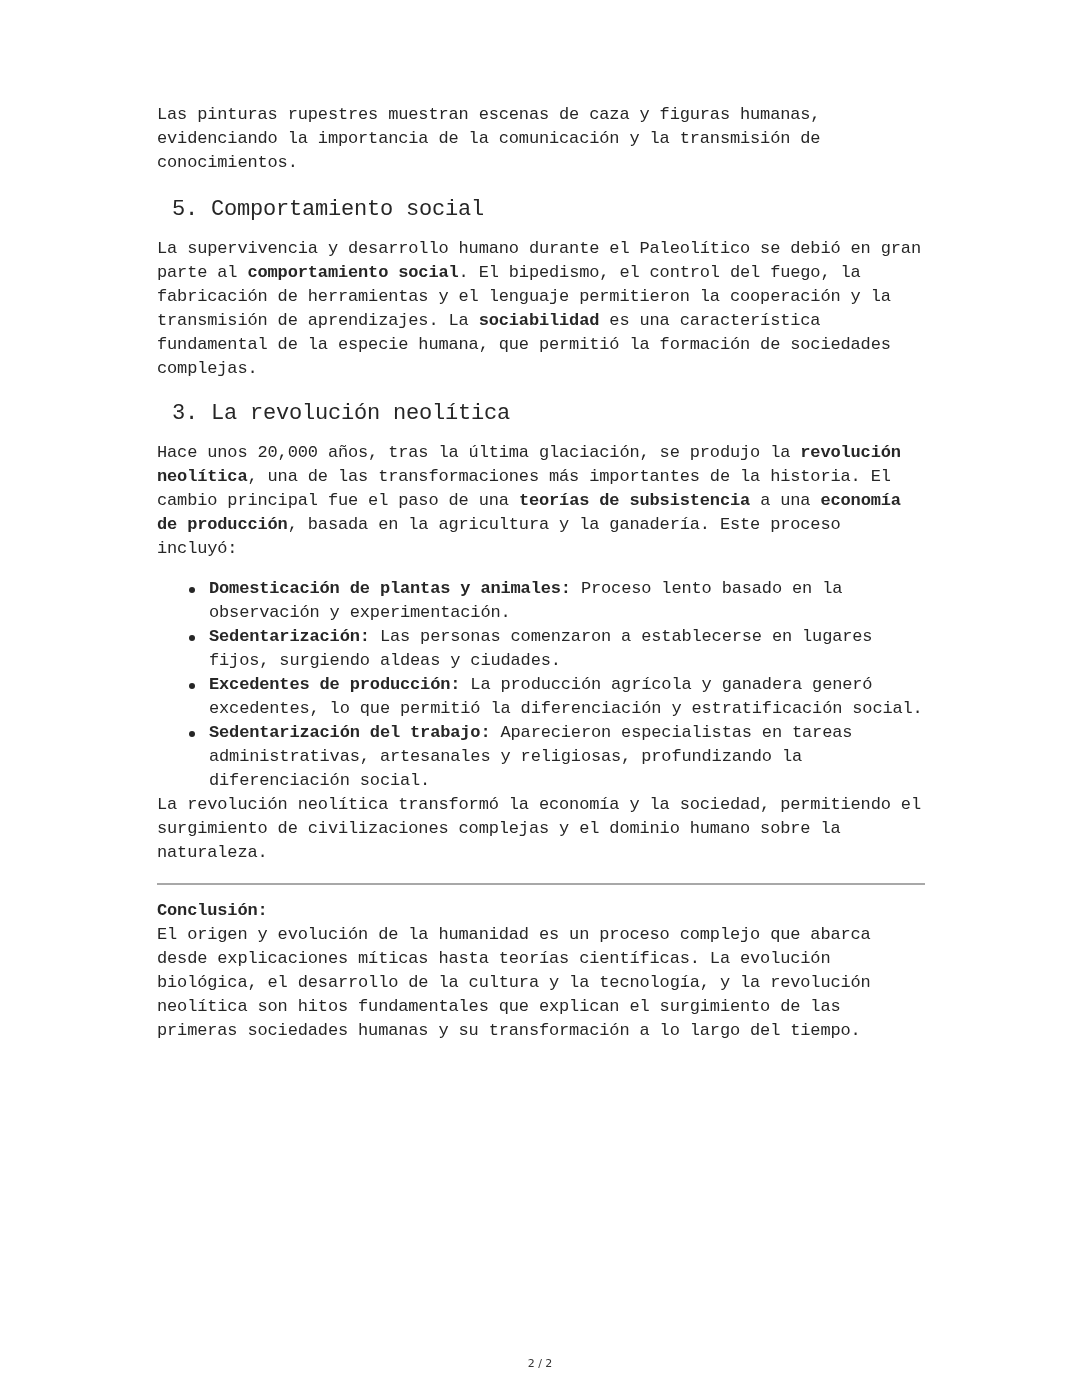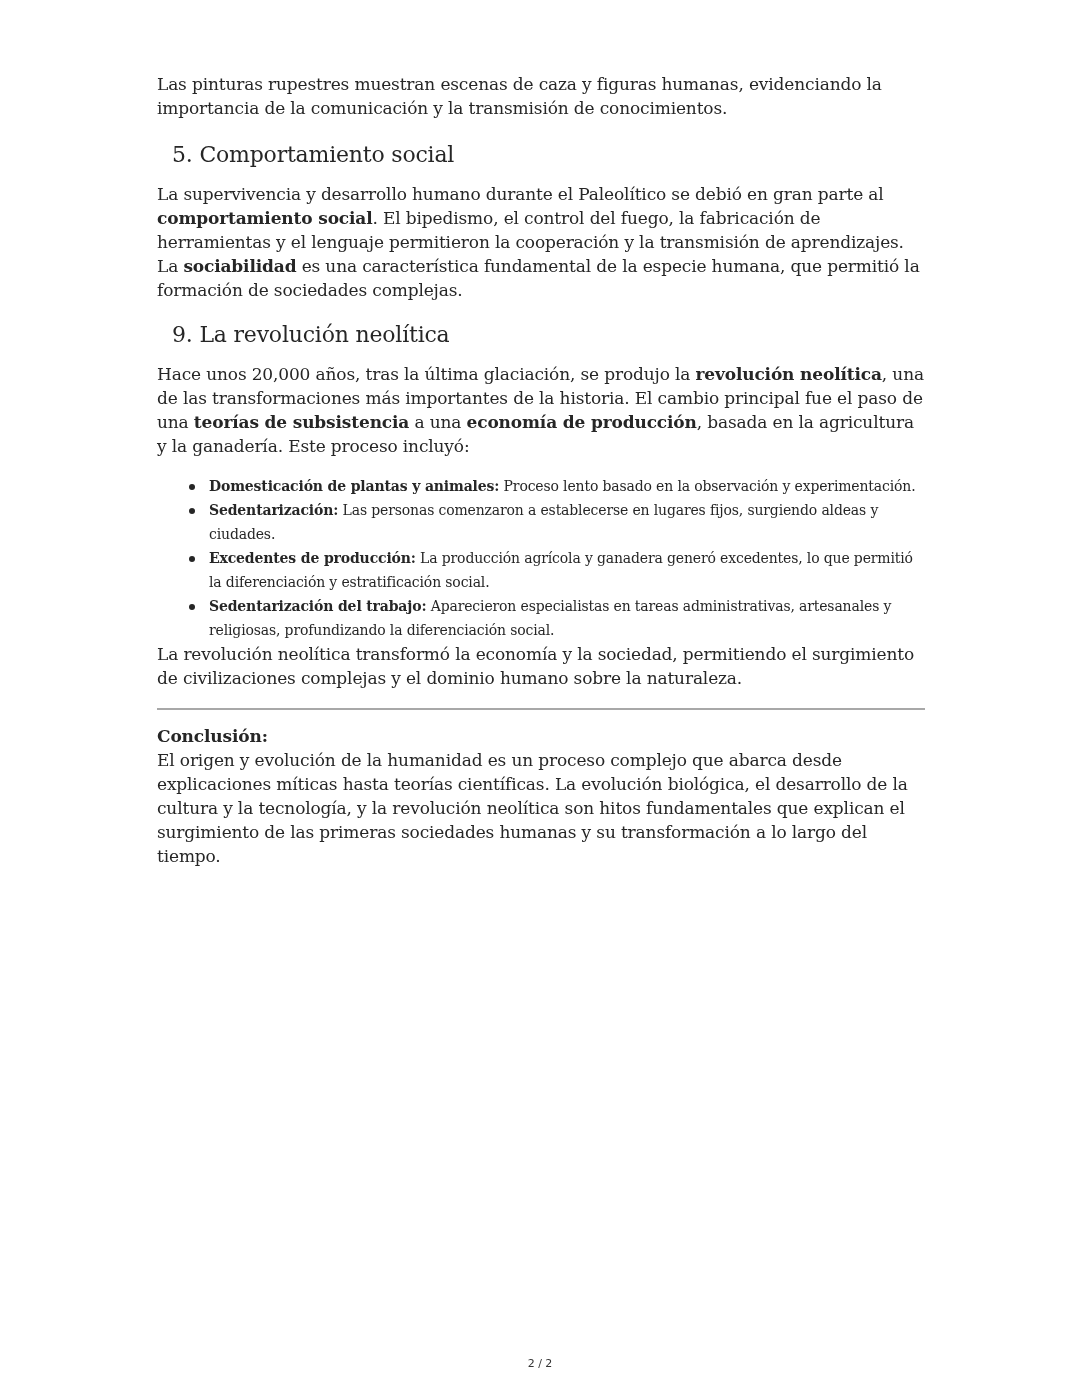--- a/index.html
+++ b/index.html
@@ -1,32 +1,32 @@
 <!DOCTYPE html>
 <html><head>
   <meta charset="utf-8">
   <style>
     html, body { margin: 0; padding: 0; background: #ffffff; }
     body {
       width: 1080px; height: 1397px; position: relative; overflow: hidden;
       font-family: "DejaVu Serif", "Liberation Serif", serif;
       color: #262626;
     }
-    .page { position: absolute; left: 157px; top: 72px; width: 768px; }
+    .page { position: absolute; left: 157px; top: 103px; width: 768px; font-family: Liberation Mono, monospace; }
     p { margin: 0; font-size: 17px; line-height: 24px; letter-spacing: -0.15px; }
     h2 {
       margin: 12px; font-weight: normal; font-size: 22px; line-height: 30px;
       padding-left: 3px; color: #262626; letter-spacing: -0.2px;
     }
     b { font-weight: bold; }
     .p0 { }
     .h5 { margin-top: 20px; }
     .h6 { margin-top: 18px; }
     .list { margin: 16px 0 0 0; padding: 0 0 0 52px; list-style: none; }
-    .list li { position: relative; font-size: 14px; line-height: 24px; letter-spacing: -0.15px; }
+    .list li { position: relative; font-size: 17px; line-height: 24px; letter-spacing: -0.15px; }
     .list li .bullet {
       position: absolute; left: -20px; top: 10px; width: 6px; height: 6px;
       border-radius: 50%; background: #262626;
     }
     .after-list { }
     .rule { margin-top: 18px; border: 0; border-top: 2px solid #a8a8a8; height: 0; }
     .concl-title { margin-top: 14px; }
     .page-num {
       position: absolute; left: 0; width: 1080px; top: 1357px; text-align: center;
       font-family: "DejaVu Sans", sans-serif; font-size: 11px; color: #333;
@@ -35,21 +35,21 @@
 </head>
 <body>
 
 <div class="page">
 
   <p class="p0">Las pinturas rupestres muestran escenas de caza y figuras humanas, evidenciando la importancia de la comunicación y la transmisión de conocimientos.</p>
 
   <h2 class="h5">5. Comportamiento social</h2>
   <p><span>La supervivencia y desarrollo humano durante el Paleolítico se debió en gran parte al </span><b>comportamiento social</b><span>. El bipedismo, el control del fuego, la fabricación de herramientas y el lenguaje permitieron la cooperación y la transmisión de aprendizajes. La </span><b>sociabilidad</b><span> es una característica fundamental de la especie humana, que permitió la formación de sociedades complejas.</span></p>
 
-  <h2 class="h6">9. La revolución neolítica</h2>
+  <h2 class="h6">3. La revolución neolítica</h2>
   <p><span>Hace unos 20,000 años, tras la última glaciación, se produjo la </span><b>revolución neolítica</b><span>, una de las transformaciones más importantes de la historia. El cambio principal fue el paso de una </span><b>teorías de subsistencia</b><span> a una </span><b>economía de producción</b><span>, basada en la agricultura y la ganadería. Este proceso incluyó:</span></p>
 
   <ul class="list">
     <li><span class="bullet"></span><b>Domesticación de plantas y animales:</b><span> Proceso lento basado en la observación y experimentación.</span></li>
     <li><span class="bullet"></span><b>Sedentarización:</b><span> Las personas comenzaron a establecerse en lugares fijos, surgiendo aldeas y ciudades.</span></li>
     <li><span class="bullet"></span><b>Excedentes de producción:</b><span> La producción agrícola y ganadera generó excedentes, lo que permitió la diferenciación y estratificación social.</span></li>
     <li><span class="bullet"></span><b>Sedentarización del trabajo:</b><span> Aparecieron especialistas en tareas administrativas, artesanales y religiosas, profundizando la diferenciación social.</span></li>
   </ul>
 
   <p class="after-list">La revolución neolítica transformó la economía y la sociedad, permitiendo el surgimiento de civilizaciones complejas y el dominio humano sobre la naturaleza.</p>

